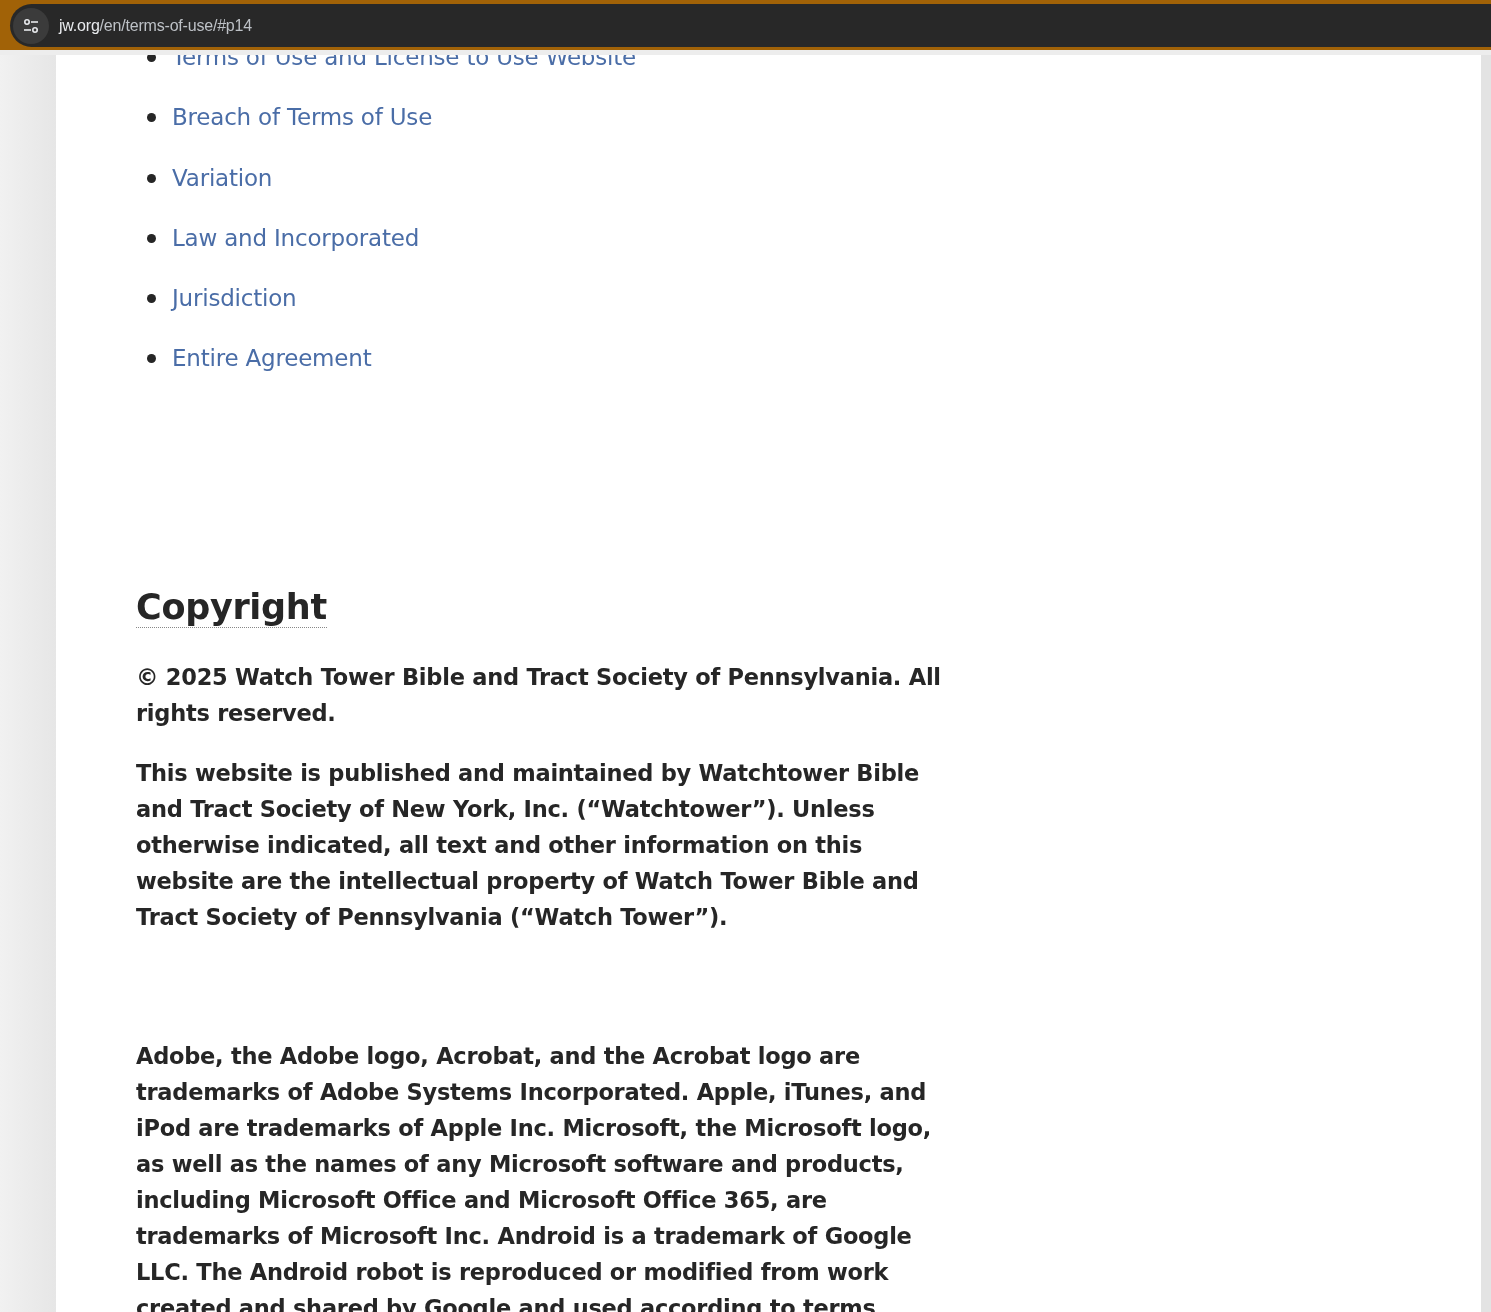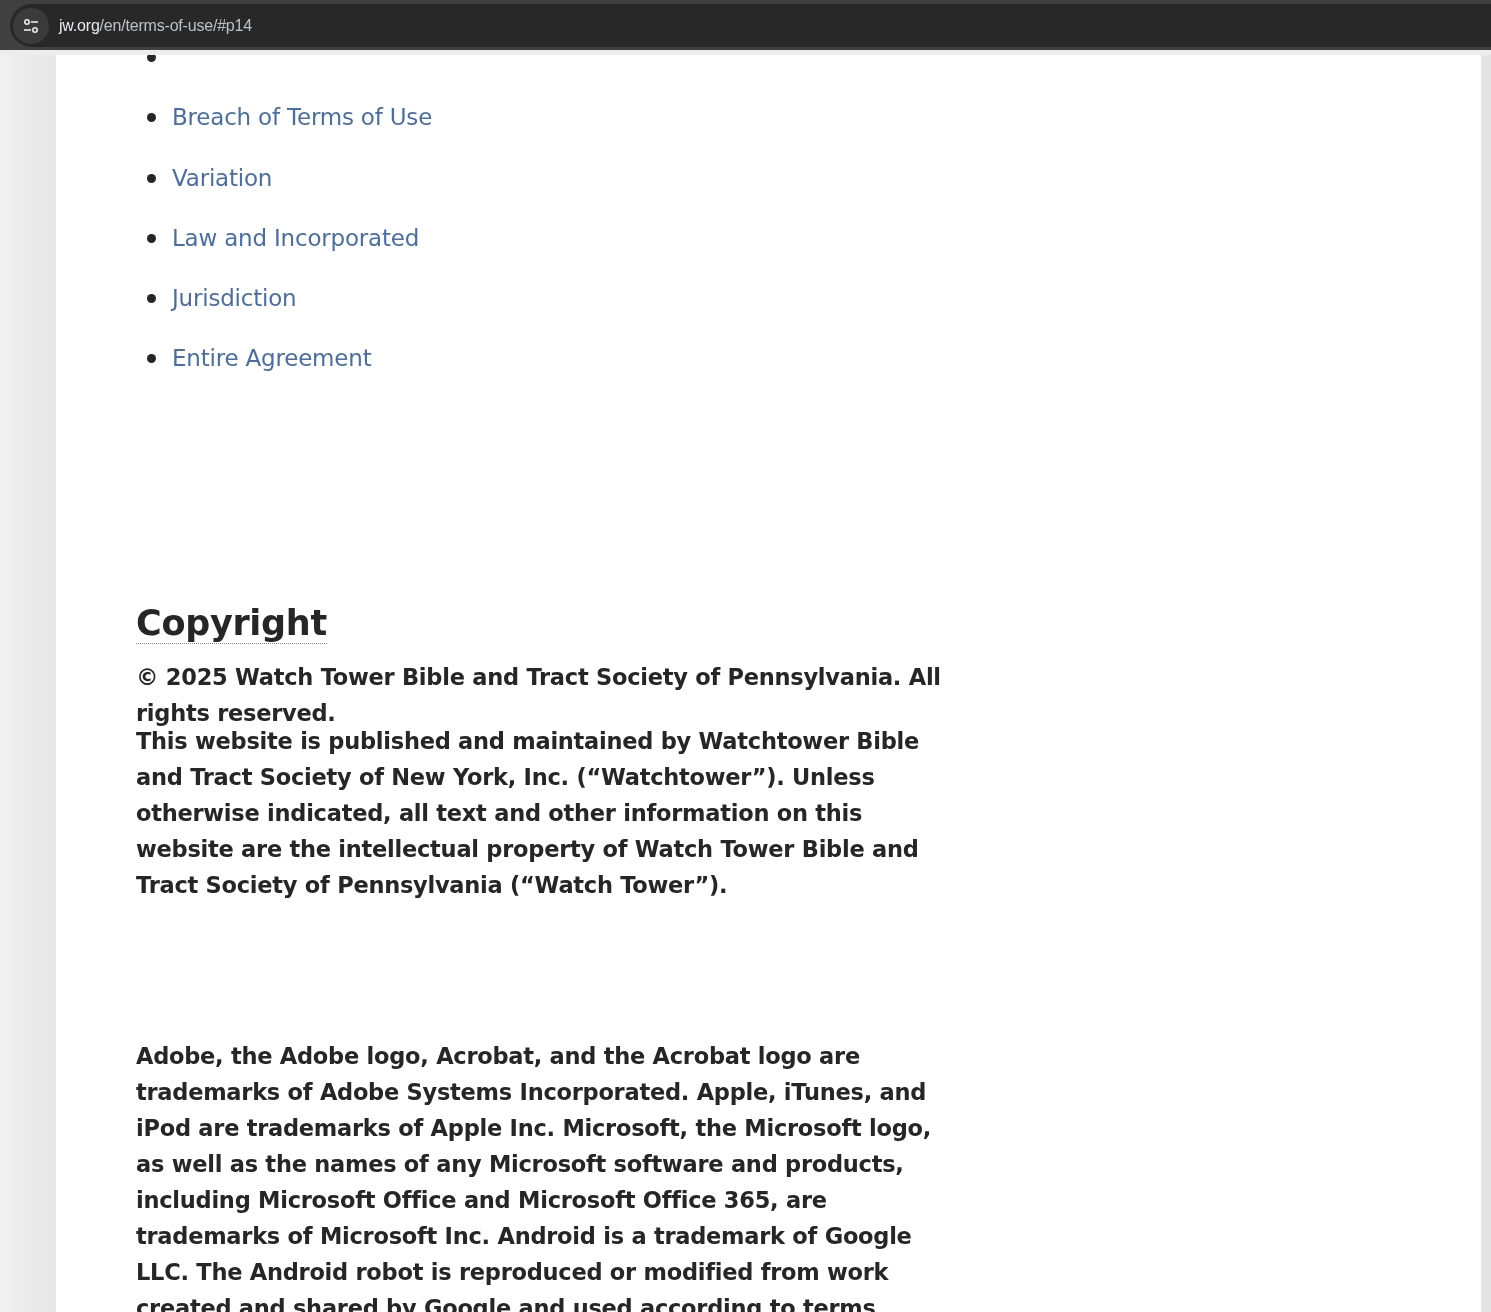--- a/index.html
+++ b/index.html
@@ -4,21 +4,21 @@
   <style>
     html, body { margin: 0; padding: 0; }
     body {
       width: 1491px; height: 1312px; overflow: hidden;
       background: #ededed;
       font-family: "DejaVu Sans", "Liberation Sans", sans-serif;
       position: relative;
     }
     .browser-bar {
       position: absolute; left: 0; top: 0; width: 1491px; height: 50px;
-      background: #404040;
+      background: #a16207;
     }
     .omnibox {
       position: absolute; left: 10px; top: 4px; right: 0; height: 43px;
       background: #282828; border-radius: 22px 0 0 22px;
       display: flex; align-items: center;
     }
     .site-info {
       width: 36px; height: 36px; border-radius: 50%;
       background: #3b3b3b; margin-left: 3px;
       display: flex; align-items: center; justify-content: center;
@@ -42,26 +42,26 @@
     ul.toc { list-style: none; margin: 0; padding: 0 0 0 36px; }
     ul.toc li { position: relative; height: 60.3px; line-height: 60px; font-size: 23px; }
     ul.toc li .bullet {
       position: absolute; left: -25px; top: 26px; width: 9px; height: 9px;
       border-radius: 50%; background: #262626;
     }
     ul.toc li a { color: #4a6da7; text-decoration: none; letter-spacing: -0.2px; }
     h2 {
       font-size: 35px; font-weight: bold; margin: 0; color: #262626; letter-spacing: -0.3px;
     }
-    h2.copyright { position: absolute; top: 576px; display: inline-block;
+    h2.copyright { position: absolute; top: 560px; display: inline-block;
       border-bottom: 1px dotted #888; line-height: 40px; padding-bottom: 0; }
     h2.trademarks { position: absolute; top: 888px; line-height: 40px; }
     p { margin: 0; font-size: 22.5px; line-height: 36px; letter-spacing: -0.25px; color: #262626; font-weight: bold; }
     .p1 { position: absolute; top: 632px; width: 820px; }
-    .p2 { position: absolute; top: 696px; width: 790px; }
+    .p2 { position: absolute; top: 728px; width: 790px; }
     .p3 { position: absolute; top: 1011px; width: 830px; }
   </style>
 </head>
 <body>
 
 <div class="browser-bar">
   <div class="omnibox">
     <div class="site-info">
       <svg width="18" height="18" viewBox="0 0 18 18">
         <circle cx="5" cy="5" r="2.2" fill="none" stroke="#e8eaed" stroke-width="1.6"></circle>
@@ -73,21 +73,21 @@
     <div class="url"><span>jw.org</span><span class="path">/en/terms-of-use/#p14</span></div>
   </div>
 </div>
 
 <div class="left-gutter"></div>
 <div class="right-gutter"></div>
 
 <div class="page">
   <div class="content">
     <ul class="toc">
-      <li><span class="bullet"></span></li>
+      <li><span class="bullet"></span><a href="#">Terms of Use and License to Use Website</a></li>
       <li><span class="bullet"></span><a href="#">Breach of Terms of Use</a></li>
       <li><span class="bullet"></span><a href="#">Variation</a></li>
       <li><span class="bullet"></span><a href="#">Law and Incorporated</a></li>
       <li><span class="bullet"></span><a href="#">Jurisdiction</a></li>
       <li><span class="bullet"></span><a href="#">Entire Agreement</a></li>
     </ul>
 
     <h2 class="copyright">Copyright</h2>
     <p class="p1">© 2025 Watch Tower Bible and Tract Society of Pennsylvania. All rights reserved.</p>
     <p class="p2">This website is published and maintained by Watchtower Bible and Tract Society of New York, Inc. (“Watchtower”). Unless otherwise indicated, all text and other information on this website are the intellectual property of Watch Tower Bible and Tract Society of Pennsylvania (“Watch Tower”).</p>

